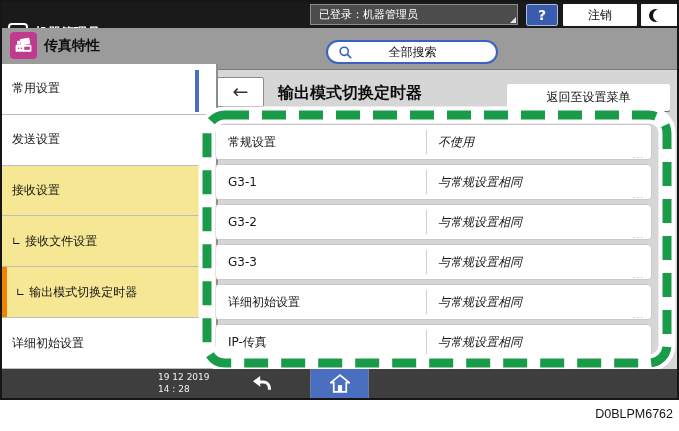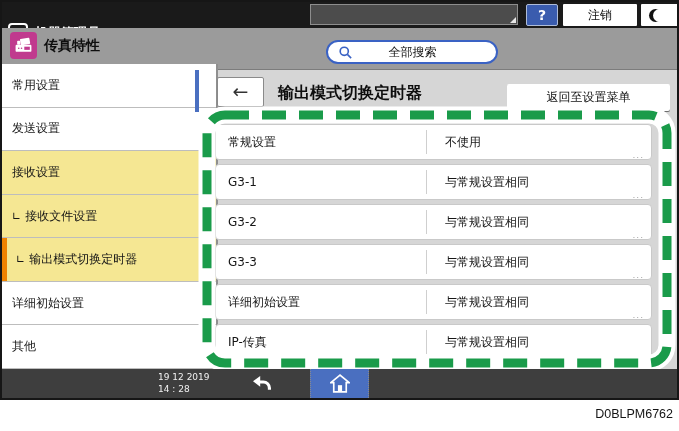--- a/index.html
+++ b/index.html
@@ -56,21 +56,21 @@
   .back-btn { position:absolute; left:215px; top:75px; width:47px; height:30px; background:#fff;
               border:1px solid #8a8a8a; border-radius:2px; font-size:19px; color:#333;
               text-align:center; line-height:27px; }
   .content-title { position:absolute; left:276px; top:81px; font-size:16px; font-weight:bold; color:#0e0e0e; }
 
   .rows { position:absolute; left:213px; top:122px; width:437px; }
   .row { height:36px; background:#fff; border:1px solid #c9c9c9; border-radius:4px;
          margin-bottom:4px; position:relative; }
   .row-label { position:absolute; left:12px; top:50%; transform:translateY(-50%); font-size:12px; color:#161616; }
   .row-divider { position:absolute; left:210px; top:5px; bottom:5px; width:1px; background:#cfcfcf; }
-  .row-value { position:absolute; left:229px; top:50%; transform:translateY(-50%); font-size:12px; color:#161616; }
+  .row-value { position:absolute; left:222px; top:50%; transform:translateY(-50%); font-size:12px; color:#161616;font-style:italic; }
   .row-dots { position:absolute; right:7px; bottom:-1px; font-size:9px; color:#a5a5a5; letter-spacing:1px; }
 
   .annotation { position:absolute; left:196px; top:104px; width:478px; height:266px; pointer-events:none; }
 
   
   .bottombar { position:absolute; left:0; right:0; bottom:0; height:29px; background:#3e3e3e; }
   .datetime { position:absolute; left:156px; top:2px; font-size:9px; line-height:12px; color:#f2f2f2; }
   .undo-btn { position:absolute; left:236px; top:0; width:48px; height:100%;
               display:flex; align-items:center; justify-content:center; }
   .home-btn { position:absolute; left:308px; top:0; width:59px; height:100%; background:#4a6fc0;
@@ -90,20 +90,21 @@
       <div class="user-chip">
         <span class="user-icon">
           <svg width="13" height="13" viewBox="0 0 24 24">
               <circle cx="12" cy="8" r="4.5" fill="#fff"></circle>
               <path d="M3.5 21c0-5 3.8-7.5 8.5-7.5s8.5 2.5 8.5 7.5z" fill="#fff"></path>
             </svg>
         </span>
         <span class="user-name">机器管理员</span>
       </div>
       <div class="login-box">
+        <span>已登录：机器管理员</span>
         <span class="login-tri"></span>
       </div>
       <div class="help-btn">?</div>
       <div class="logout-btn">注销</div>
       <div class="moon-btn">
         <span class="crescent"></span>
       </div>
     </div>
 
     <div class="appbar">
@@ -142,23 +143,20 @@
         <span class="pfx">∟</span>
         <span>接收文件设置</span>
       </div>
       <div class="side-item hl active">
         <span class="pfx">∟</span>
         <span>输出模式切换定时器</span>
       </div>
       <div class="side-item">
         <span>详细初始设置</span>
       </div>
-      <div class="side-item">
-        <span>其他</span>
-      </div>
     </div>
 
     <div class="scroll-indicator"></div>
     <div class="back-btn">
       <span>←</span>
     </div>
     <div class="content-title">输出模式切换定时器</div>
 
     <div class="rows">
       <div class="row">

